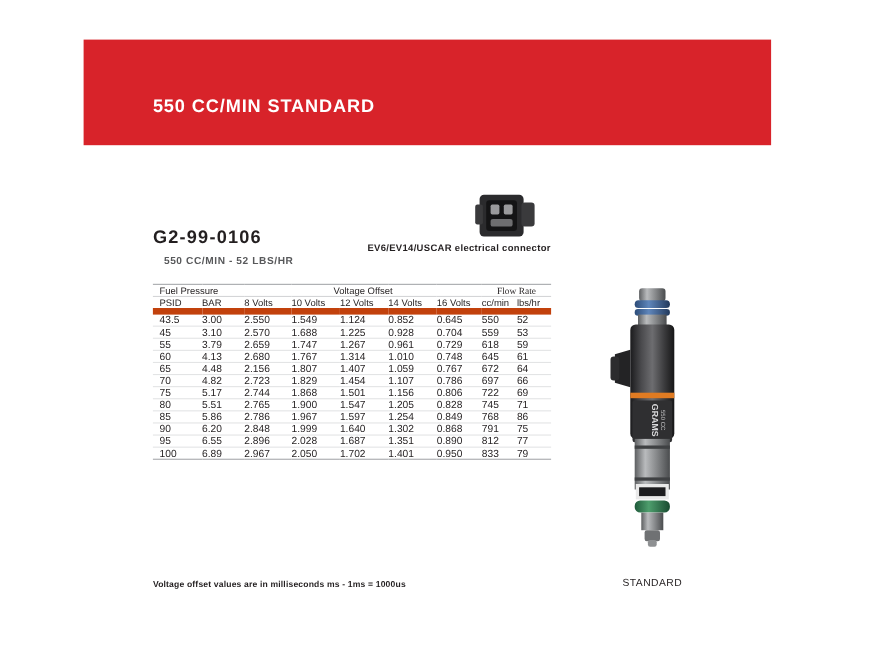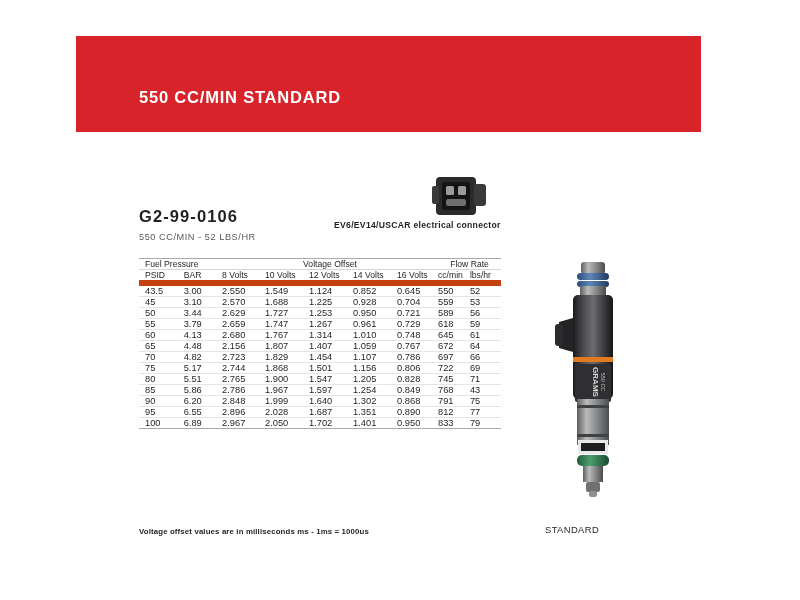--- a/index.html
+++ b/index.html
@@ -45,24 +45,24 @@
     position: absolute;
     left: 139px;
     top: 207px;
     font-size: 16.5px;
     font-weight: bold;
     letter-spacing: 1.1px;
     color: #231f20;
   }
   .part-sub {
     position: absolute;
-    left: 139px;
+    left: 149px;
     top: 232px;
     font-size: 9.2px;
-    font-weight: normal;
+    font-weight: bold;
     letter-spacing: 0.55px;
     color: #58595b;
   }
 
   
   .connector-label {
     position: absolute;
     left: 334px;
     top: 220px;
     font-size: 8.6px;
@@ -101,21 +101,21 @@
     font-size: 8.6px;
     font-weight: bold;
     color: #231f20;
     padding: 5px 0 5px 0;
     border-top: 1px solid #a7a9ac;
     border-bottom: 1px solid #d4d5d7;
     white-space: nowrap;
   }
   .grp-fuel { padding-left: 6px !important; }
   .grp-volt { text-align: center !important; }
-  .grp-flow { text-align: center !important; }
+  .grp-flow { text-align: center !important; font-family: Liberation Serif, serif; }
 
   
   .hdr-row td {
     font-size: 8.6px;
     font-weight: bold;
     color: #231f20;
     padding: 5px 0 5px 0;
     border-bottom: 6px solid #c2410c;
     white-space: nowrap;
   }
@@ -153,21 +153,21 @@
     left: 545px;
     top: 258px;
     width: 96px;
     height: 262px;
   }
   .injector-caption {
     position: absolute;
     left: 545px;
     top: 524px;
     width: 96px;
-    text-align: left;
+    text-align: center;
     font-size: 9.4px;
     color: #231f20;
     letter-spacing: 0.4px;
   }
 </style>
 </head>
 <body>
 
 <div class="page">
 
@@ -226,31 +226,20 @@
           <td class="c1">3.10</td>
           <td class="c2">2.570</td>
           <td class="c3">1.688</td>
           <td class="c4">1.225</td>
           <td class="c5">0.928</td>
           <td class="c6">0.704</td>
           <td class="c7">559</td>
           <td class="c7">53</td>
         </tr>
         <tr class="data-row">
-          <td class="c0">50</td>
-          <td class="c1">3.44</td>
-          <td class="c2">2.629</td>
-          <td class="c3">1.727</td>
-          <td class="c4">1.253</td>
-          <td class="c5">0.950</td>
-          <td class="c6">0.721</td>
-          <td class="c7">589</td>
-          <td class="c7">56</td>
-        </tr>
-        <tr class="data-row">
           <td class="c0">55</td>
           <td class="c1">3.79</td>
           <td class="c2">2.659</td>
           <td class="c3">1.747</td>
           <td class="c4">1.267</td>
           <td class="c5">0.961</td>
           <td class="c6">0.729</td>
           <td class="c7">618</td>
           <td class="c7">59</td>
         </tr>
@@ -311,21 +300,21 @@
         </tr>
         <tr class="data-row">
           <td class="c0">85</td>
           <td class="c1">5.86</td>
           <td class="c2">2.786</td>
           <td class="c3">1.967</td>
           <td class="c4">1.597</td>
           <td class="c5">1.254</td>
           <td class="c6">0.849</td>
           <td class="c7">768</td>
-          <td class="c7">43</td>
+          <td class="c7">86</td>
         </tr>
         <tr class="data-row">
           <td class="c0">90</td>
           <td class="c1">6.20</td>
           <td class="c2">2.848</td>
           <td class="c3">1.999</td>
           <td class="c4">1.640</td>
           <td class="c5">1.302</td>
           <td class="c6">0.868</td>
           <td class="c7">791</td>

